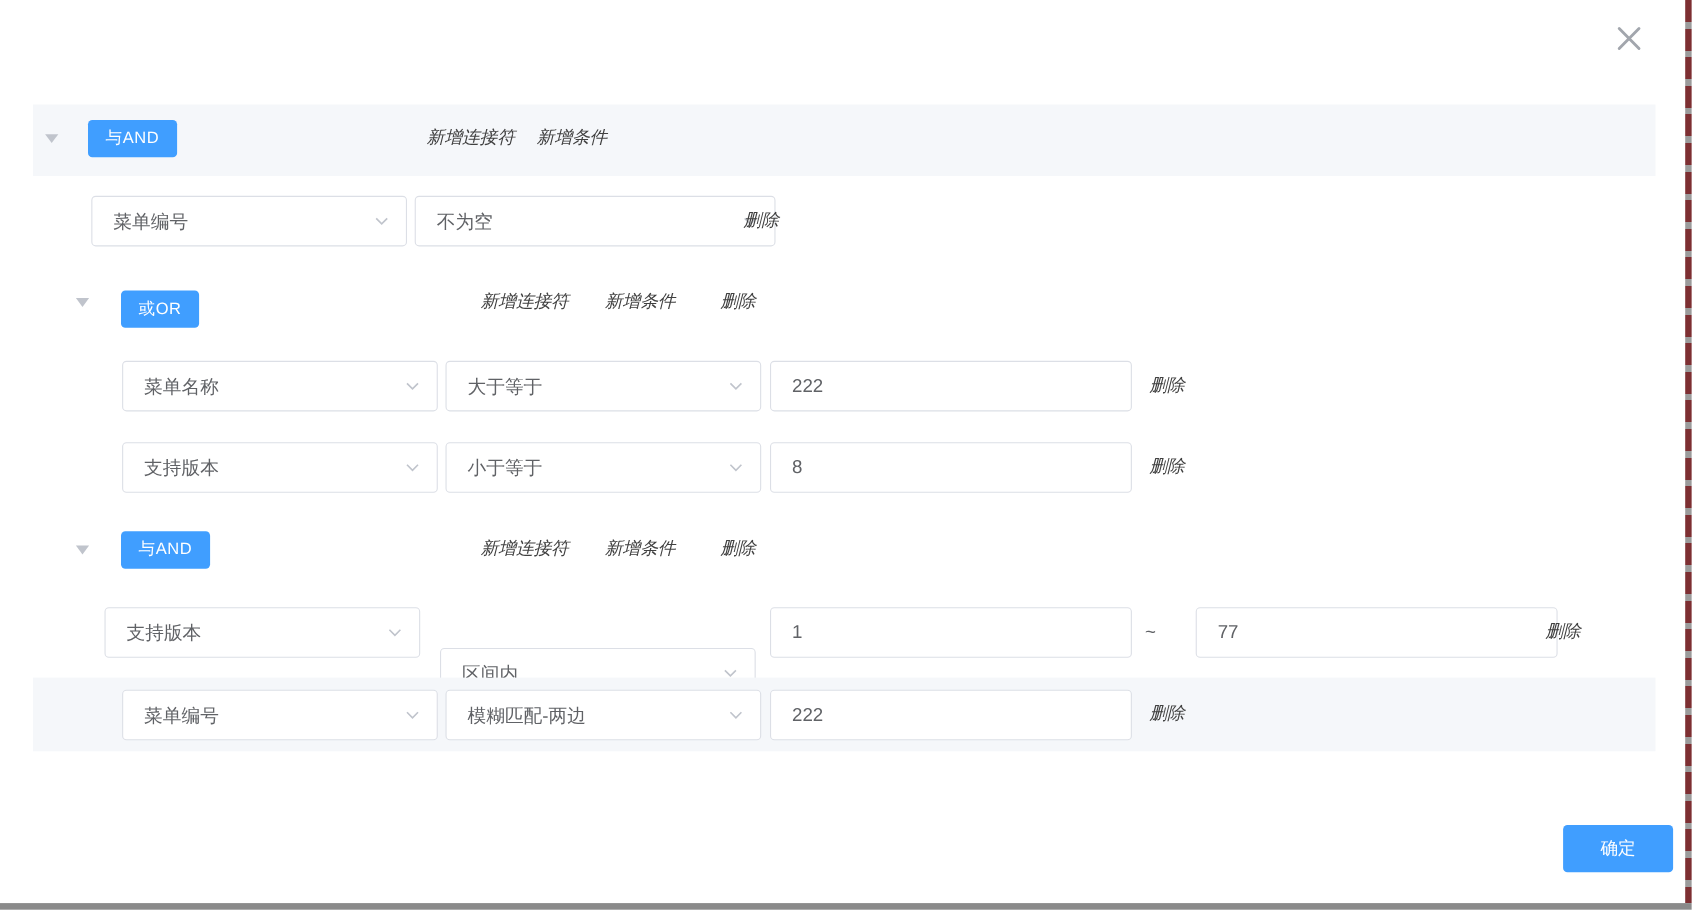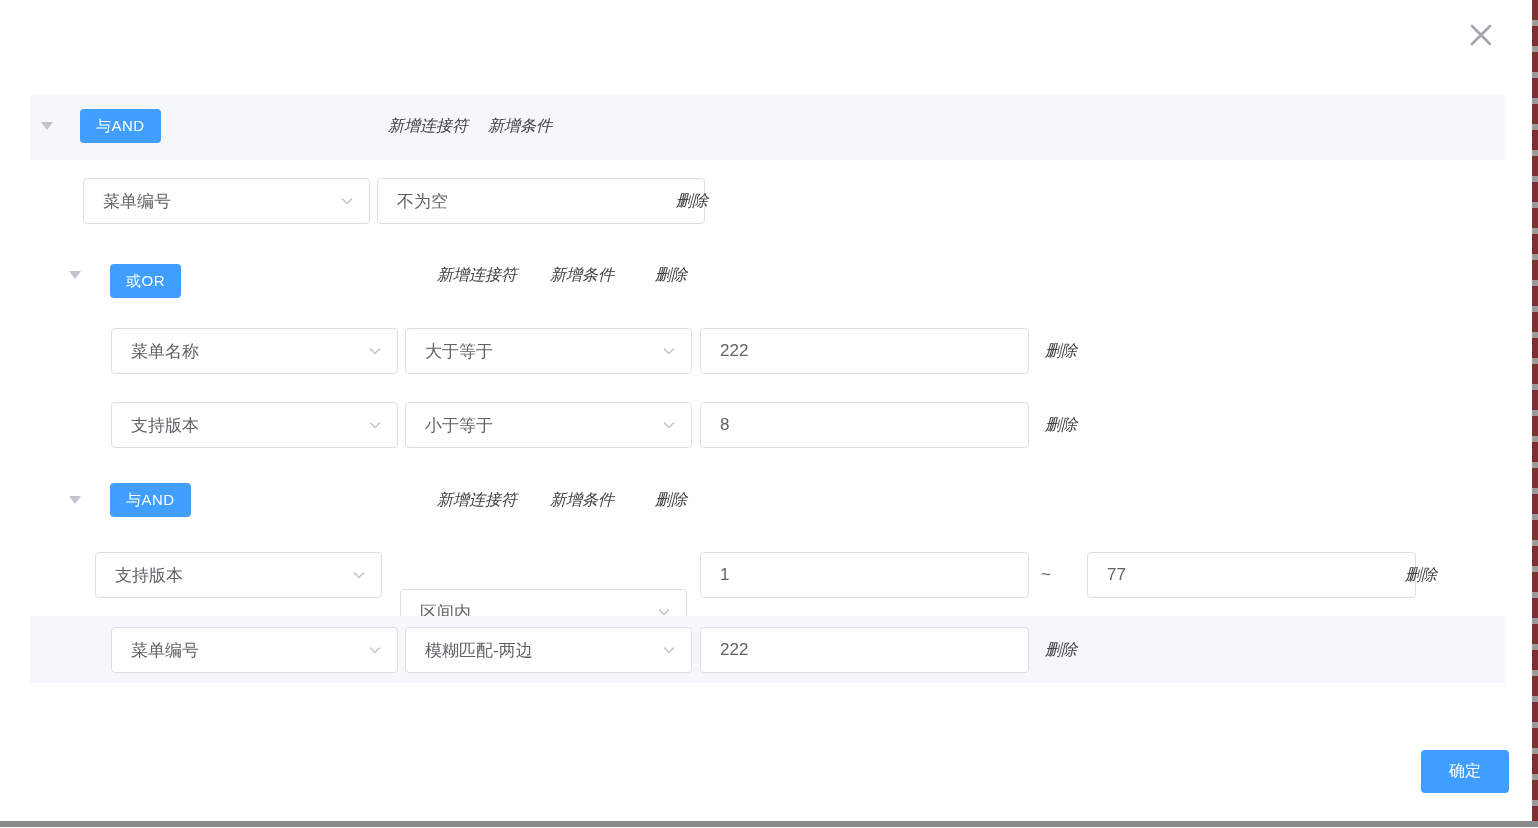--- a/index.html
+++ b/index.html
@@ -71,21 +71,21 @@
     padding: 0 15px 0 19px; font-size: 17px; color: #606266; outline: none;
     font-family: "Liberation Sans", "DejaVu Sans", sans-serif;
   }
 
   .tilde {
     position: absolute; font-size: 17px; color: #606266; line-height: 22px;
   }
 
   
   .confirm-btn {
-    position: absolute; left: 1421px; top: 750px; width: 88px; height: 43px;
+    position: absolute; left: 1421px; top: 750px; width: 100px; height: 43px;
     background: #409eff; color: #fff; border: none; border-radius: 4px;
     font-size: 16px; cursor: pointer;
     font-family: "Liberation Sans", "DejaVu Sans", sans-serif;
   }
 </style>
 </head>
 <body>
 
 <div class="stage">
 

